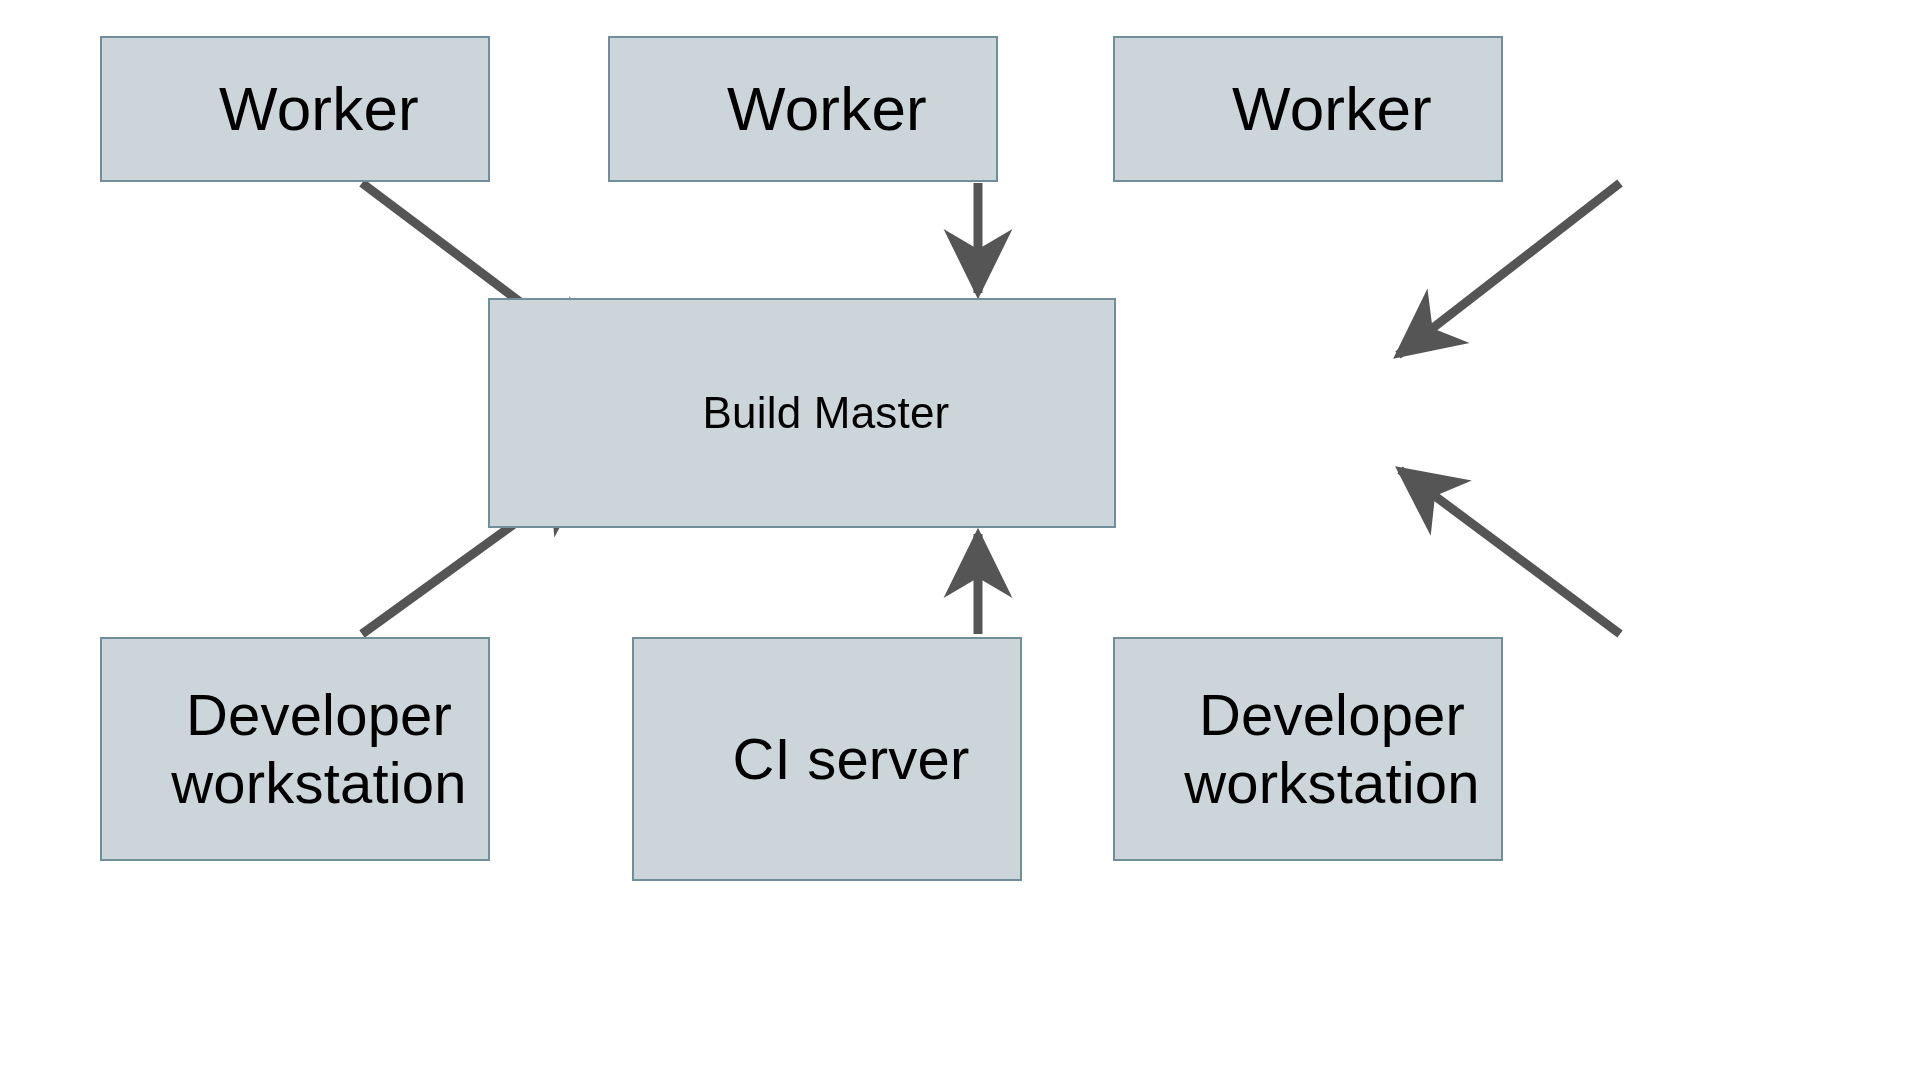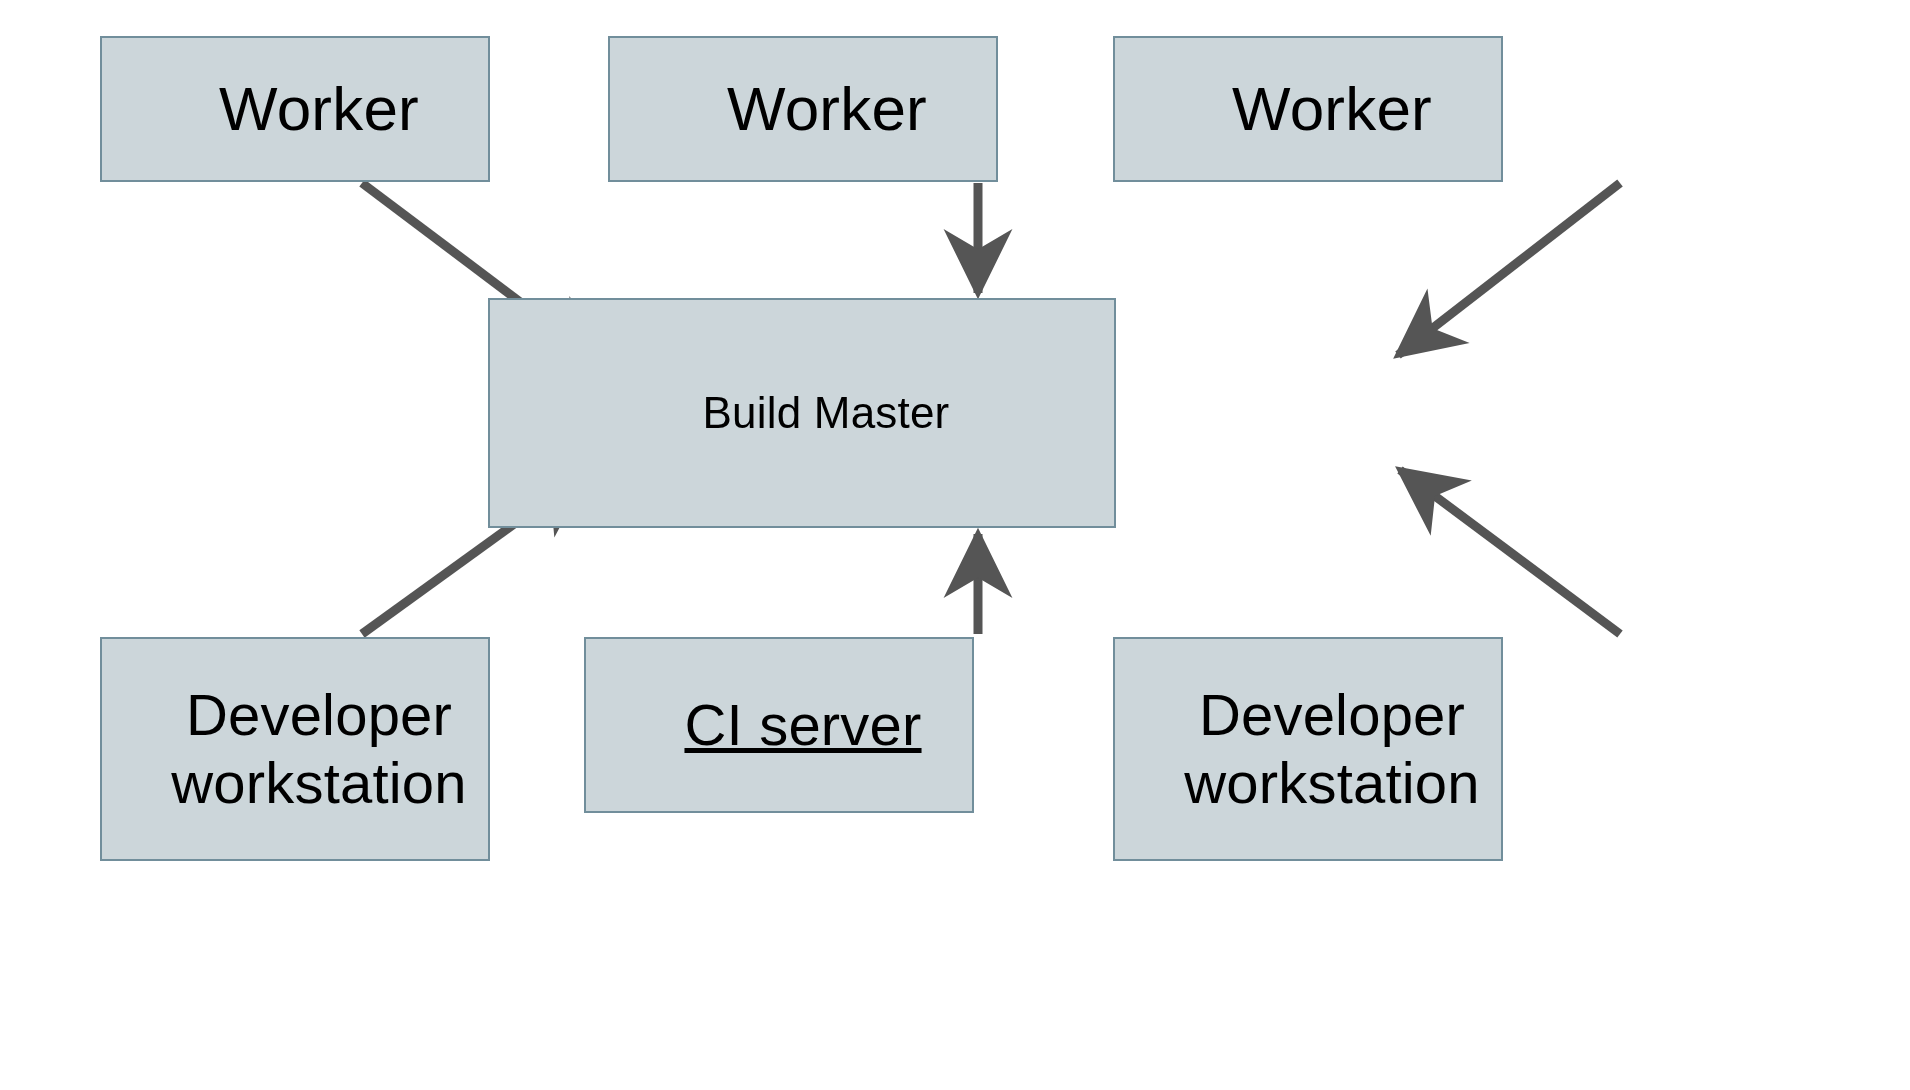--- a/index.html
+++ b/index.html
@@ -53,21 +53,21 @@
   #node-worker-1 .node-label,
   #node-worker-2 .node-label,
   #node-worker-3 .node-label { font-size: 62px; }
 
   
   #node-build-master { left: 488px; top: 298px; width: 628px; height: 230px; }
   #node-build-master .node-label { font-size: 44px; }
 
   
   #node-dev-workstation-left  { left: 100px;  top: 637px; width: 390px; height: 224px; }
-  #node-ci-server             { left: 584px;  top: 637px; width: 390px; height: 176px; text-decoration: underline; }
+  #node-ci-server             { left: 632px;  top: 637px; width: 390px; height: 244px; }
   #node-dev-workstation-right { left: 1113px; top: 637px; width: 390px; height: 224px; }
   #node-dev-workstation-left .node-label,
   #node-dev-workstation-right .node-label { font-size: 58px; }
   #node-ci-server .node-label { font-size: 58px; }
 </style>
 </head>
 <body>
 
 <div id="diagram-canvas">
 

